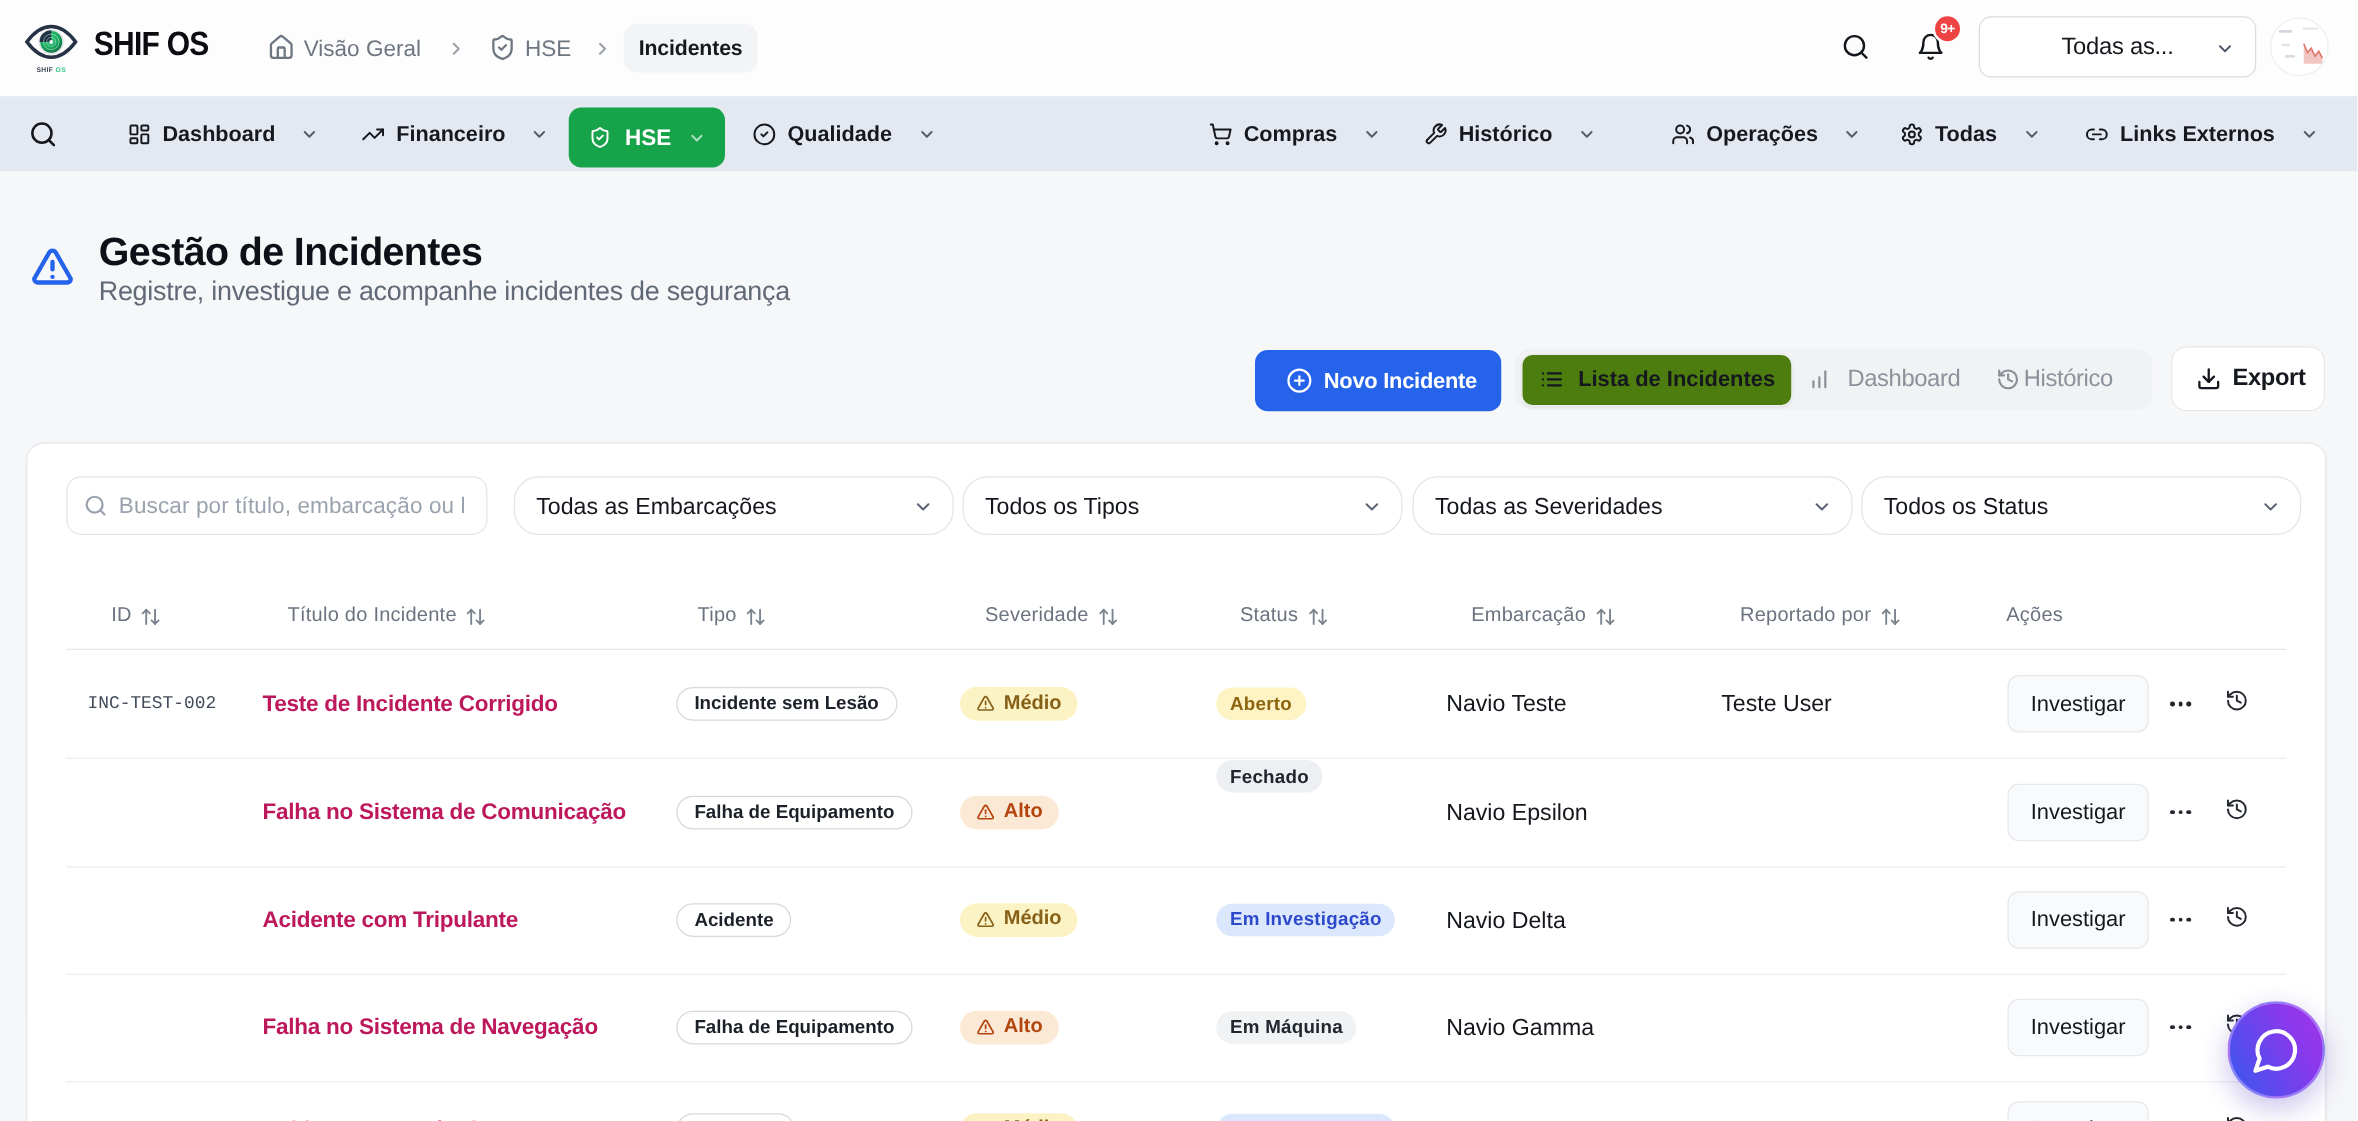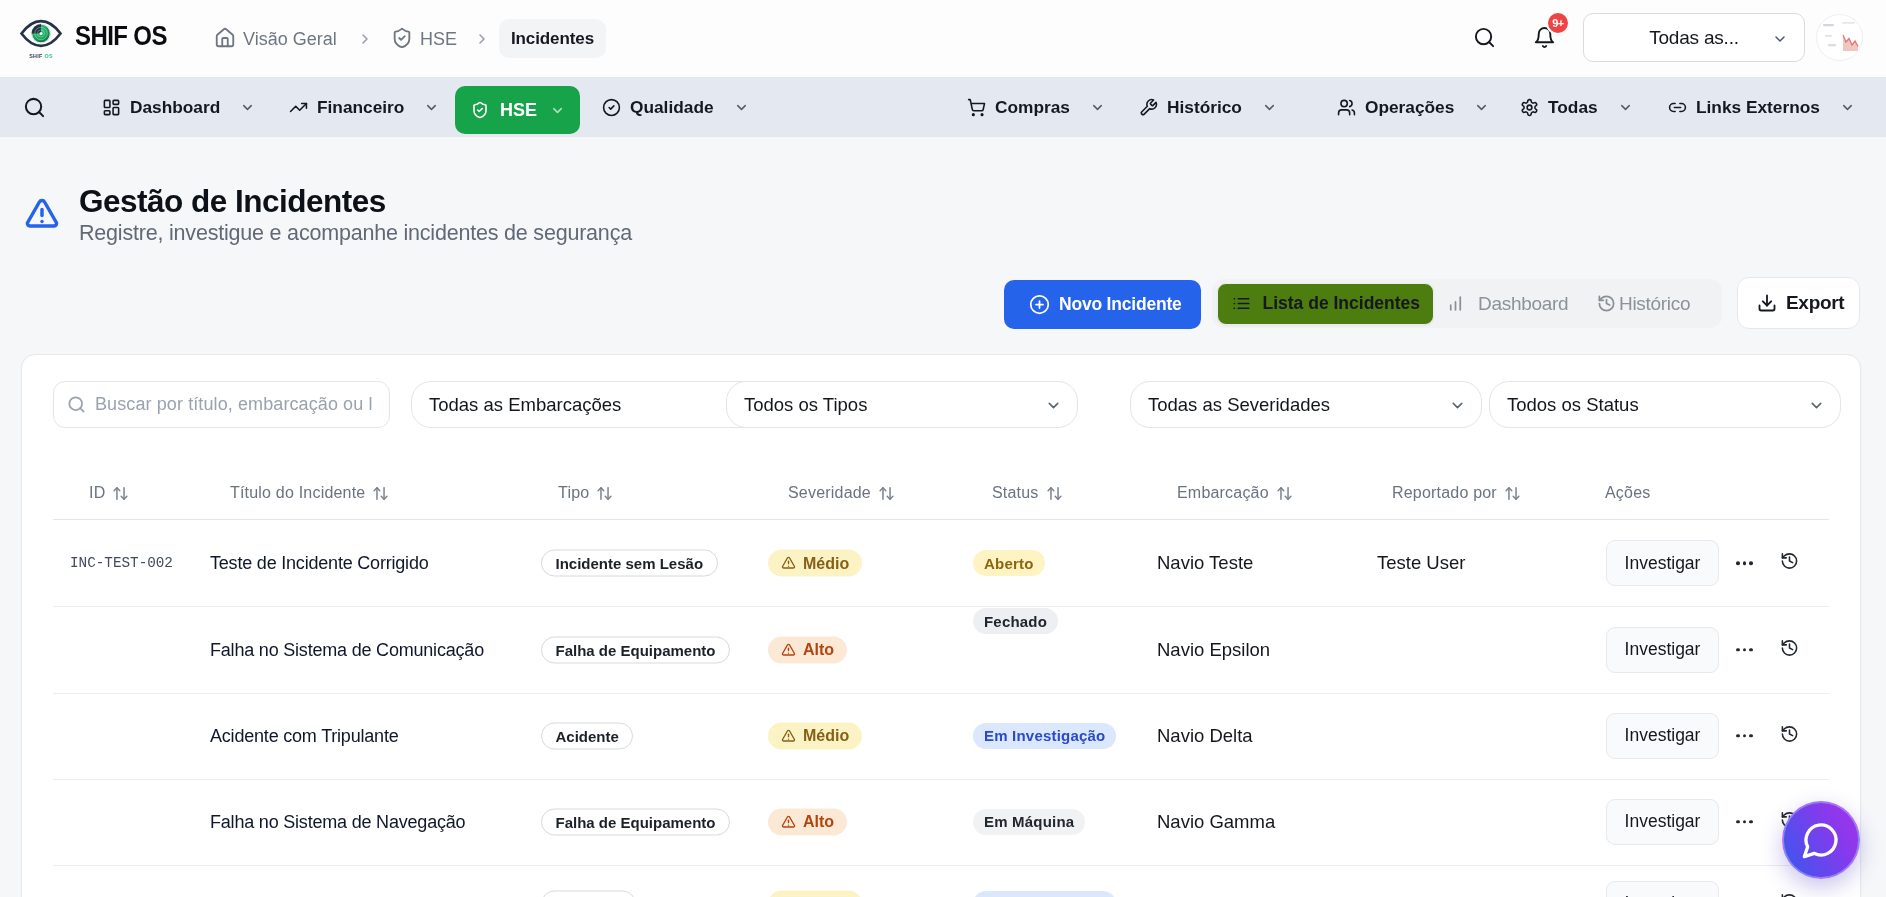--- a/index.html
+++ b/index.html
@@ -20,21 +20,21 @@
 .tab-act{position:absolute;left:1216.5px;top:283px;width:217px;height:41.5px;background:#4d7c0f;border:1px solid #ececee;border-radius:9px;box-shadow:0 1px 2px rgba(16,24,40,.05);display:flex;align-items:center;padding-left:14px;gap:12px;font-size:17.5px;font-weight:700;color:#15181e;letter-spacing:0}
 .tab-g{position:absolute;top:279px;height:49px;display:flex;align-items:center;gap:13px;font-size:19px;color:#8b929b;letter-spacing:-.3px}
 .btn-exp{position:absolute;left:1737px;top:277px;width:123px;height:52px;background:#fff;border:1px solid #e8e8ea;border-radius:12px;display:flex;align-items:center;padding-left:19px;gap:9px;font-size:19px;font-weight:700;color:#15181e;letter-spacing:-.3px}
 #card{position:absolute;left:21px;top:354px;width:1840px;height:560px;background:#fff;border:1px solid #e7e8ec;border-radius:14px;box-shadow:0 1px 2px rgba(16,24,40,.04)}
 .inp{position:absolute;left:53px;top:381px;width:337px;height:47px;background:#fff;border:1px solid #e4e5e9;border-radius:12px;display:flex;align-items:center;padding-left:13px;gap:9px;font-size:18px;color:#9aa2ae;letter-spacing:.1px}
 .sel{position:absolute;top:381px;width:352px;height:47px;background:#fff;border:1px solid #e4e5e9;border-radius:20px;display:flex;align-items:center;padding-left:17px;font-size:18.5px;color:#13161c;letter-spacing:0}
 .sel svg{position:absolute;right:15px;top:15px}
 .th{position:absolute;display:flex;align-items:flex-end;gap:7px;font-size:16px;color:#6b7280;height:24px;top:478px;letter-spacing:.2px}
 .hline{position:absolute;left:53px;width:1776px;height:0;border-top:1px solid #e3e6ea}
 .rline{position:absolute;left:53px;width:1776px;height:0;border-top:1px solid #ebedf0}
-.tit{position:absolute;font-size:18px;font-weight:400;color:#0f172a;letter-spacing:-.2px;transform:translateY(-50%)}
+.tit{position:absolute;font-size:18px;font-weight:700;color:#be185d;letter-spacing:-.2px;transform:translateY(-50%)}
 .cel{position:absolute;font-size:18.5px;color:#14171c;letter-spacing:0;transform:translateY(-50%)}
 .pill-t{position:absolute;height:27px;background:#fff;border:1px solid #d7d9dd;border-radius:999px;display:flex;align-items:center;padding:0 13.5px;font-size:15px;font-weight:700;color:#1c2129;transform:translateY(-50%);letter-spacing:0;white-space:nowrap}
 .pill-s{position:absolute;height:27px;border-radius:999px;display:flex;align-items:center;padding:0 13px;gap:7px;font-size:16px;font-weight:700;transform:translateY(-50%);letter-spacing:0;white-space:nowrap}
 .pill-st{position:absolute;height:26px;border-radius:999px;display:flex;align-items:center;padding:0 11px;font-size:15px;font-weight:700;transform:translateY(-50%);letter-spacing:.2px;white-space:nowrap}
 .sev-med{background:#fcf3c5;color:#876018}
 .sev-alto{background:#fbe9d6;color:#b2450e}
 .st-aberto{background:#fdf3c3;color:#8d6410}
 .st-fech{background:#edeff2;color:#20262e}
 .st-inv{background:#dbe7fc;color:#2c49cb}
 .st-ana{background:#f0f2f4;color:#21272f}
@@ -266,21 +266,21 @@
 <div class="inp">
       <svg width="19" height="19" viewBox="0 0 24 24" fill="none" stroke="#9aa2ae" stroke-width="2.2" stroke-linecap="round" stroke-linejoin="round">
         <circle cx="11" cy="11" r="8"></circle>
         <path d="m21 21-4.3-4.3"></path>
       </svg>
       <span>Buscar por título, embarcação ou l</span>
     </div>
 <div class="sel" style="left:411px">Todas as Embarcações<svg width="17" height="17" viewBox="0 0 24 24" fill="none" stroke="#5b6472" stroke-width="2.2" stroke-linecap="round" stroke-linejoin="round">
         <path d="m6 9 6 6 6-6"></path>
       </svg></div>
-<div class="sel" style="left:726px">Todos os Tipos<svg width="17" height="17" viewBox="0 0 24 24" fill="none" stroke="#5b6472" stroke-width="2.2" stroke-linecap="round" stroke-linejoin="round">
+<div class="sel" style="left:770px">Todos os Tipos<svg width="17" height="17" viewBox="0 0 24 24" fill="none" stroke="#5b6472" stroke-width="2.2" stroke-linecap="round" stroke-linejoin="round">
         <path d="m6 9 6 6 6-6"></path>
       </svg></div>
 <div class="sel" style="left:1489px">Todos os Status<svg width="17" height="17" viewBox="0 0 24 24" fill="none" stroke="#5b6472" stroke-width="2.2" stroke-linecap="round" stroke-linejoin="round">
         <path d="m6 9 6 6 6-6"></path>
       </svg></div>
 <div class="sel" style="left:1130px">Todas as Severidades<svg width="17" height="17" viewBox="0 0 24 24" fill="none" stroke="#5b6472" stroke-width="2.2" stroke-linecap="round" stroke-linejoin="round">
         <path d="m6 9 6 6 6-6"></path>
       </svg></div>
 <div class="th" style="left:89px">ID<svg width="17" height="17" viewBox="0 0 24 24" fill="none" stroke="#7a828d" stroke-width="2.1" stroke-linecap="round" stroke-linejoin="round">
         <path d="m21 16-4 4-4-4"></path>

